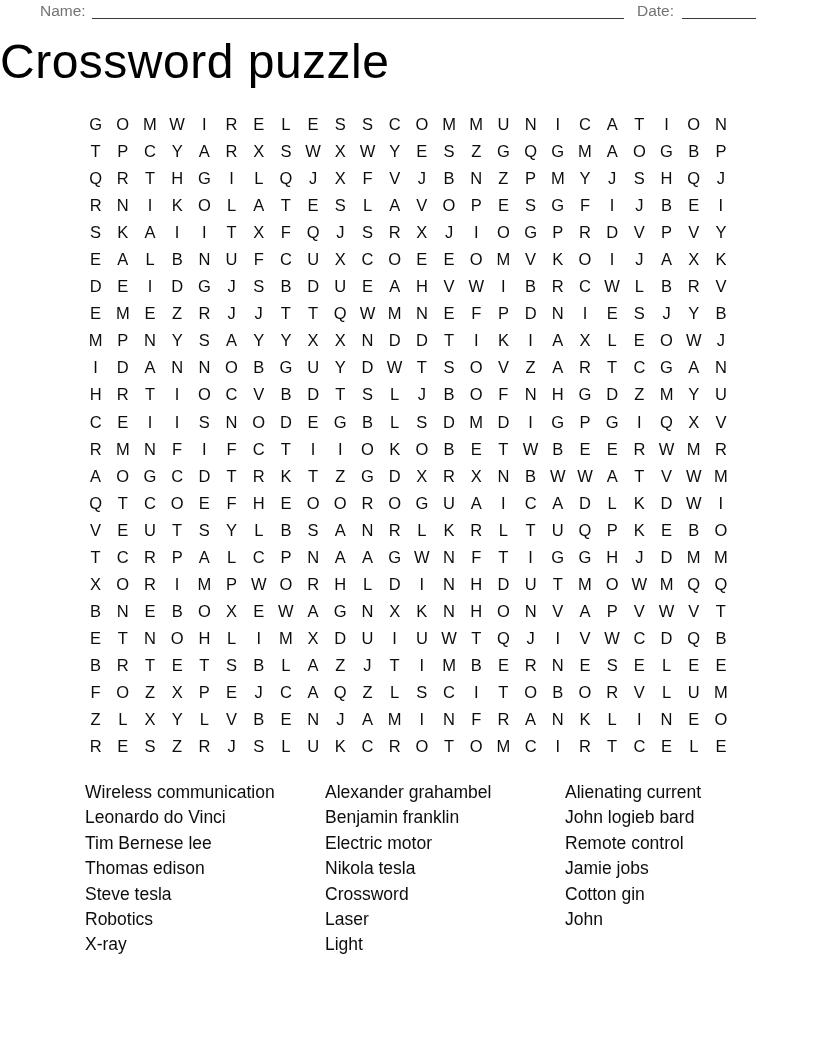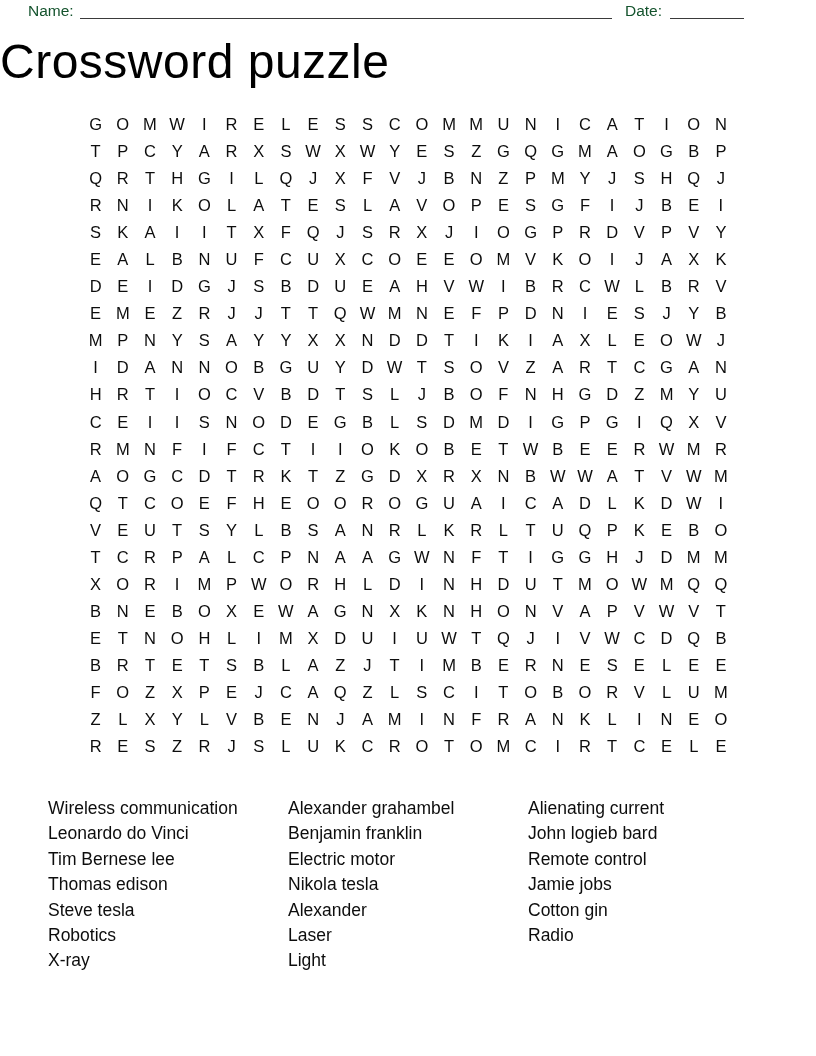--- a/index.html
+++ b/index.html
@@ -11,27 +11,27 @@
     background: #ffffff;
     font-family: "Liberation Sans", sans-serif;
     color: #111111;
     overflow: hidden;
   }
 
   
   .header-row {
     position: absolute;
     top: 0;
-    left: 28px;
+    left: 40px;
     width: 716px;
     height: 20px;
     display: flex;
     align-items: flex-end;
     font-size: 15.5px;
-    color: #14532d;
+    color: #737373;
   }
   .hdr-label { line-height: 19px; white-space: nowrap; }
   .blank-line {
     border-bottom: 1.4px solid #3a3a3a;
     height: 17px;
   }
   .name-line { flex: 1 1 auto; margin: 0 13px 1px 6px; }
   .date-line { width: 74px; margin: 0 0 1px 8px; }
 
   
@@ -67,22 +67,23 @@
 
   
   .word-list {
     position: absolute;
     top: 780px;
     left: 0;
     width: 100%;
   }
   .word-col {
     position: absolute;
-    top: 16px;
+    top: 0;
     white-space: nowrap;
+    margin-left: 37px;
   }
   .word-col-1 { left: 48px; }
   .word-col-2 { left: 288px; }
   .word-col-3 { left: 528px; }
   .word {
     font-size: 17.5px;
     line-height: 25.4px;
     color: #0d0d0d;
   }
 </style>
@@ -687,27 +688,27 @@
         <div class="word">Thomas edison</div>
         <div class="word">Steve tesla</div>
         <div class="word">Robotics</div>
         <div class="word">X-ray</div>
       </div>
     <div class="word-col word-col-2">
         <div class="word">Alexander grahambel</div>
         <div class="word">Benjamin franklin</div>
         <div class="word">Electric motor</div>
         <div class="word">Nikola tesla</div>
-        <div class="word">Alexander</div>
+        <div class="word">Crossword</div>
         <div class="word">Laser</div>
         <div class="word">Light</div>
       </div>
     <div class="word-col word-col-3">
         <div class="word">Alienating current</div>
         <div class="word">John logieb bard</div>
         <div class="word">Remote control</div>
         <div class="word">Jamie jobs</div>
         <div class="word">Cotton gin</div>
-        <div class="word">Radio</div>
+        <div class="word">John</div>
       </div>
   </div>
 
 </div>
 
 </body></html>

